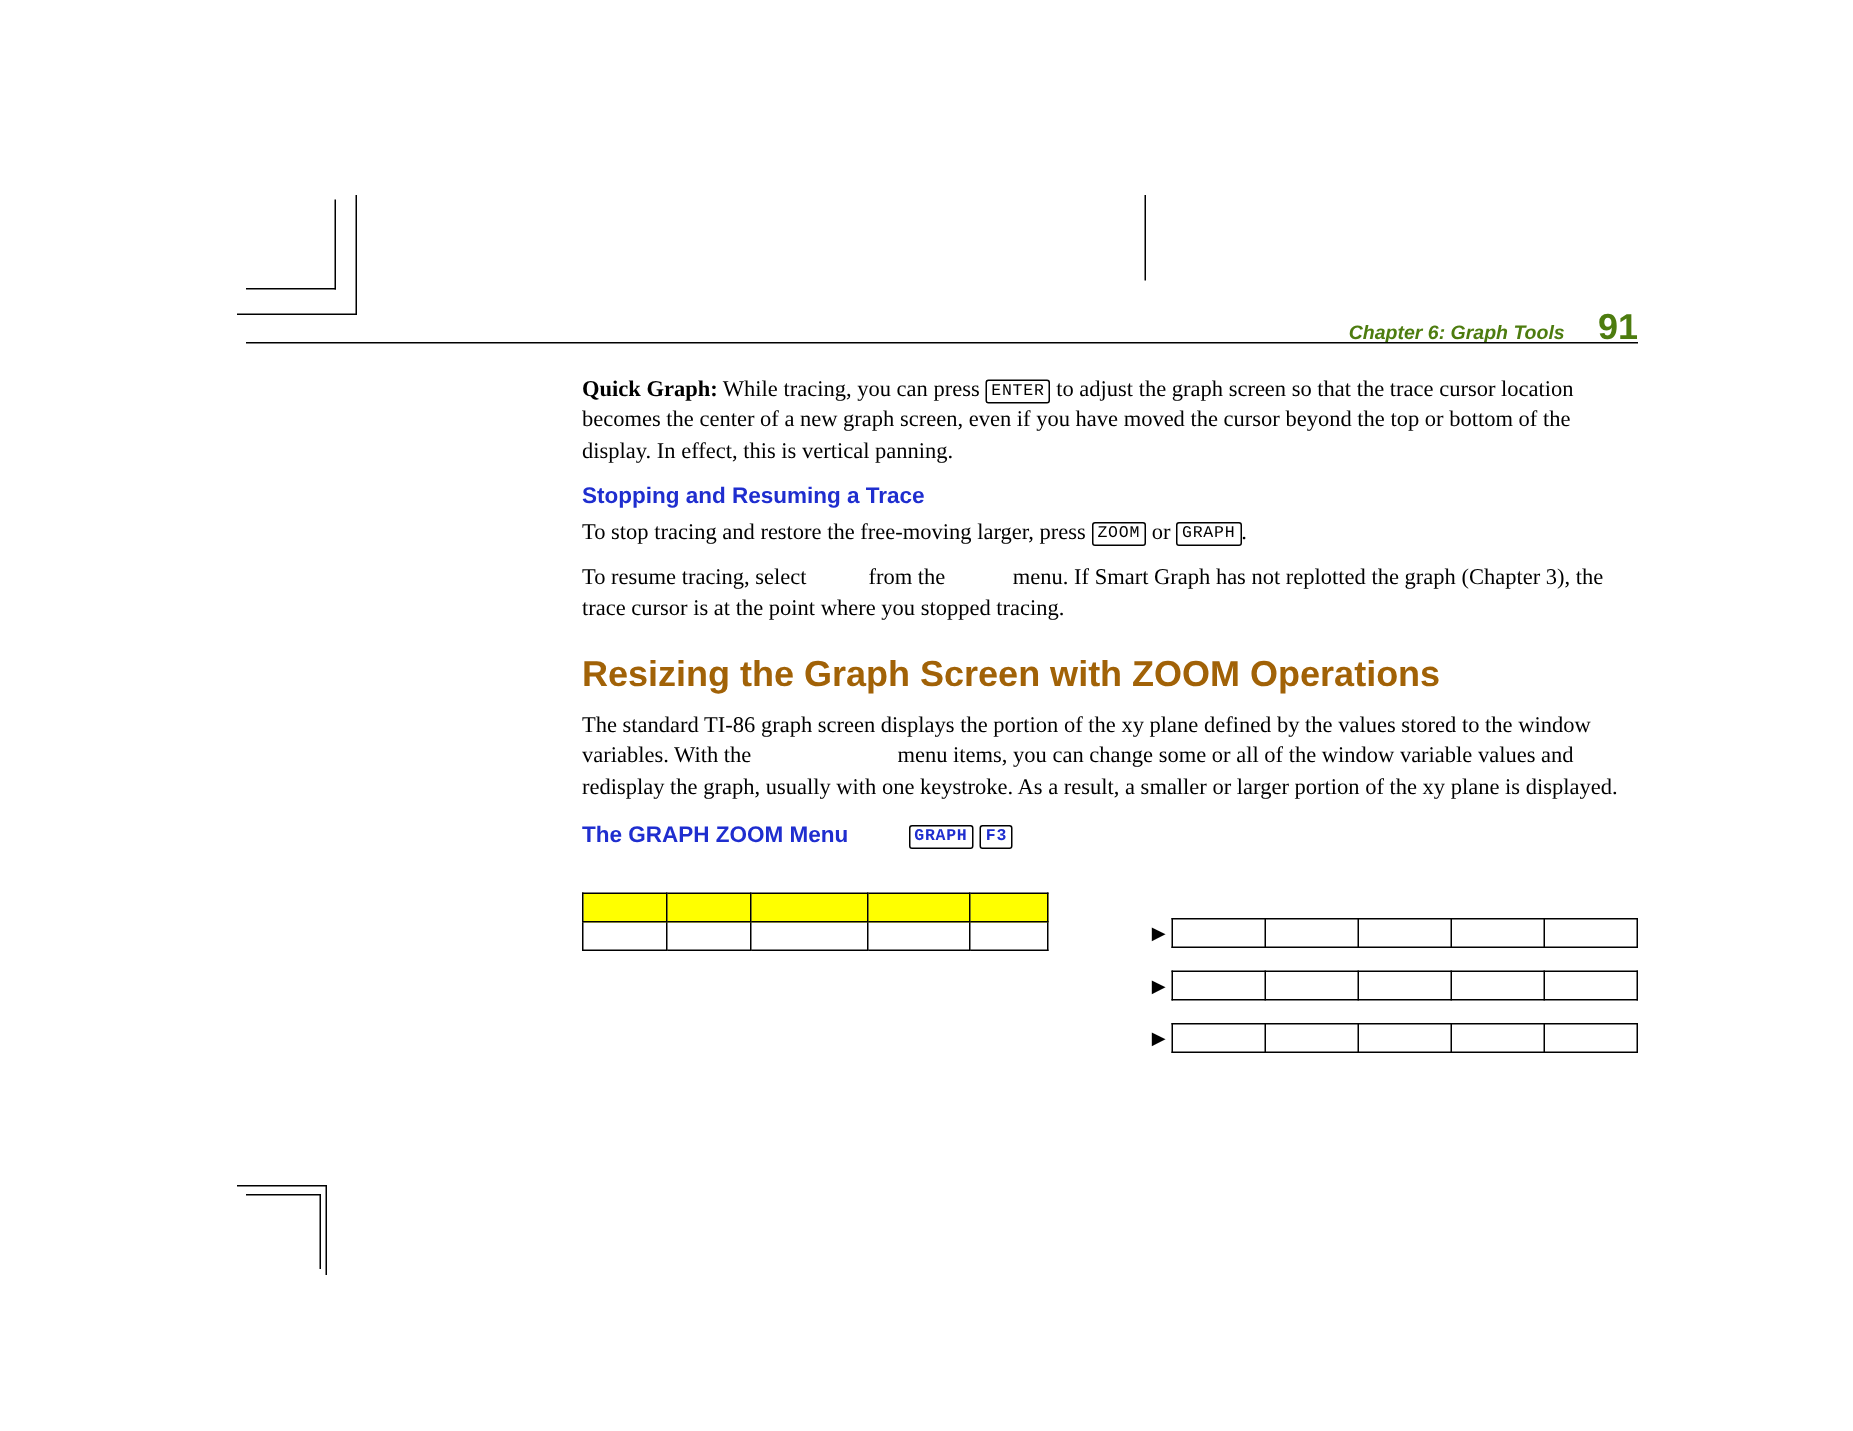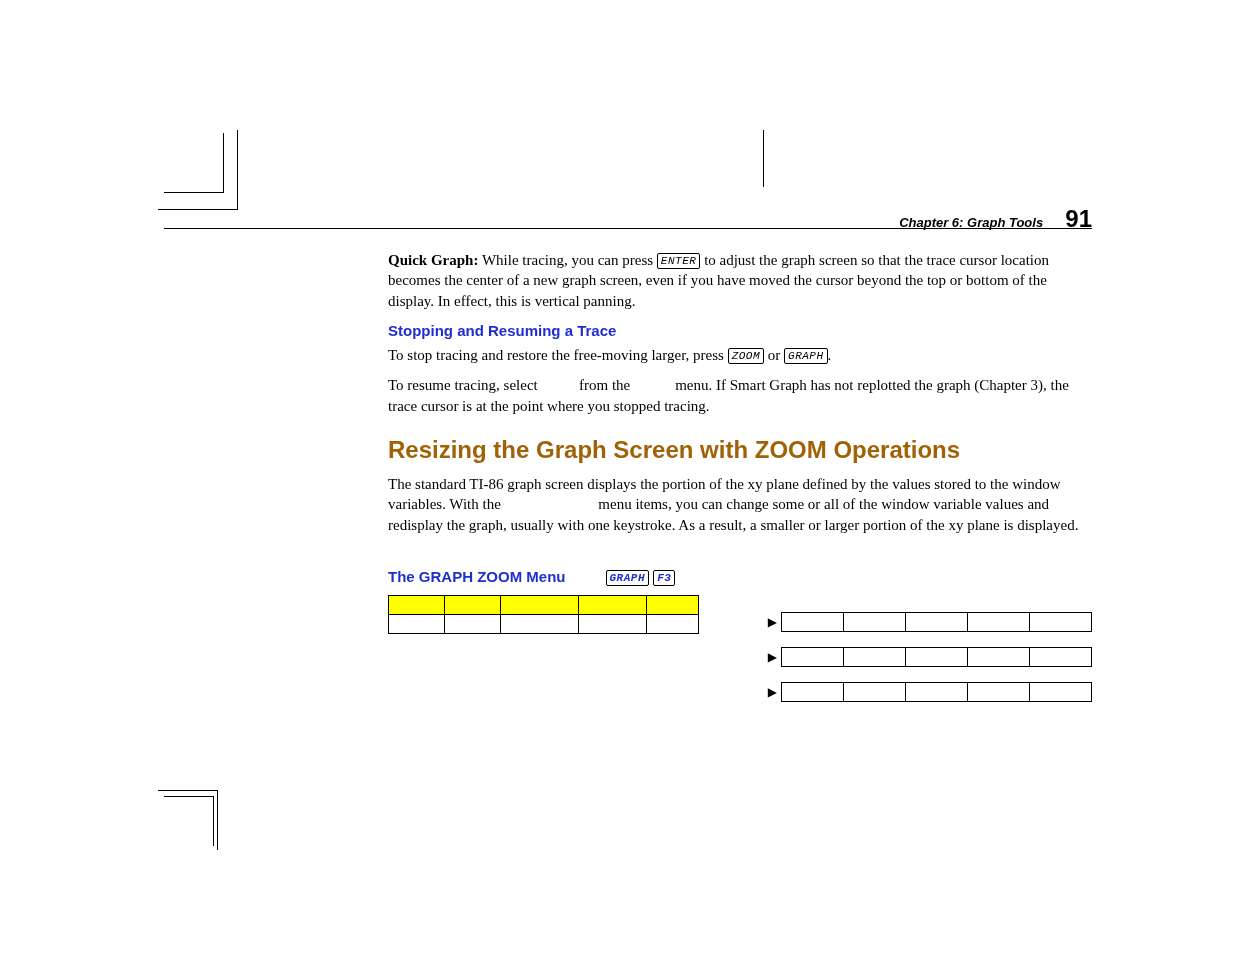--- a/index.html
+++ b/index.html
@@ -14,35 +14,35 @@
       position: relative;
     }
     .crop-tl { position:absolute; top:130px; left:158px; border-right:1px solid #000; border-bottom:1px solid #000; width:80px; height:80px; }
     .crop-tl-inner { position:absolute; top:133px; left:164px; border-right:1px solid #000; border-bottom:1px solid #000; width:60px; height:60px; }
     .crop-top-right-tick { position:absolute; top:130px; left:763px; border-left:1px solid #000; height:57px; width:0; }
     .crop-bl { position:absolute; top:790px; left:158px; border-right:1px solid #000; border-top:1px solid #000; width:60px; height:60px; }
     .crop-bl-inner { position:absolute; top:796px; left:164px; border-right:1px solid #000; border-top:1px solid #000; width:50px; height:50px; }
     .page-header {
       position:absolute; top:203px; right:143px; text-align:right;
       font-style: italic; font-family: Arial, Helvetica, sans-serif;
-      font-weight: bold; color:#000000;
+      font-weight: bold; color:#4d7c0f;
     }
     .page-header .txt { font-size:13px; font-style:italic; }
     .page-header .num { font-size:24px; font-style:normal; font-weight:bold; margin-left:18px; }
     .rule { position:absolute; top:228px; left:164px; right:143px; border-top:1px solid #000; height:0; }
     .content { position:absolute; top:250px; left:388px; right:143px; }
     .para { margin-bottom:10px; }
     .h3 { color:#1f2ecf; font-family: Arial, Helvetica, sans-serif; font-weight:bold; font-size:15px; margin-bottom:4px; }
     .h2 { color:#a16207; font-family: Arial, Helvetica, sans-serif; font-weight:bold; font-size:24px; margin-top:18px; margin-bottom:8px; }
     .key {
       display:inline-block; font-family:'Courier New', monospace; font-size:11px;
       border:1px solid #000; border-radius:2px; padding:0 3px; line-height:14px;
-      vertical-align:1px; letter-spacing:0.5px; background:#fff;font-style:italic;
+      vertical-align:1px; letter-spacing:0.5px; background:#fff;
     }
-    .menu-header-row { display:flex; align-items:center; margin-top:32px; font-family: Arial, Helvetica, sans-serif; font-weight:bold; color:#1f2ecf; font-size:15px; }
+    .menu-header-row { display:flex; align-items:center; margin-top:12px; font-family: Arial, Helvetica, sans-serif; font-weight:bold; color:#1f2ecf; font-size:15px; }
     .menu-header-row .keys { margin-left:28px;padding-left:12px; }
     .tables { position:absolute; top:595px; left:388px; right:143px; }
     .left-menu { width:310px; }
     table.menu { border-collapse:collapse; table-layout:fixed; }
     table.menu td { border:1px solid #000; height:19px; }
     table.menu .hi td { background:#ffff00; }
     .left-menu table { width:310px; }
     .left-menu table col.c1{width:56px}
     .left-menu table col.c2{width:56px}
     .left-menu table col.c3{width:78px}

